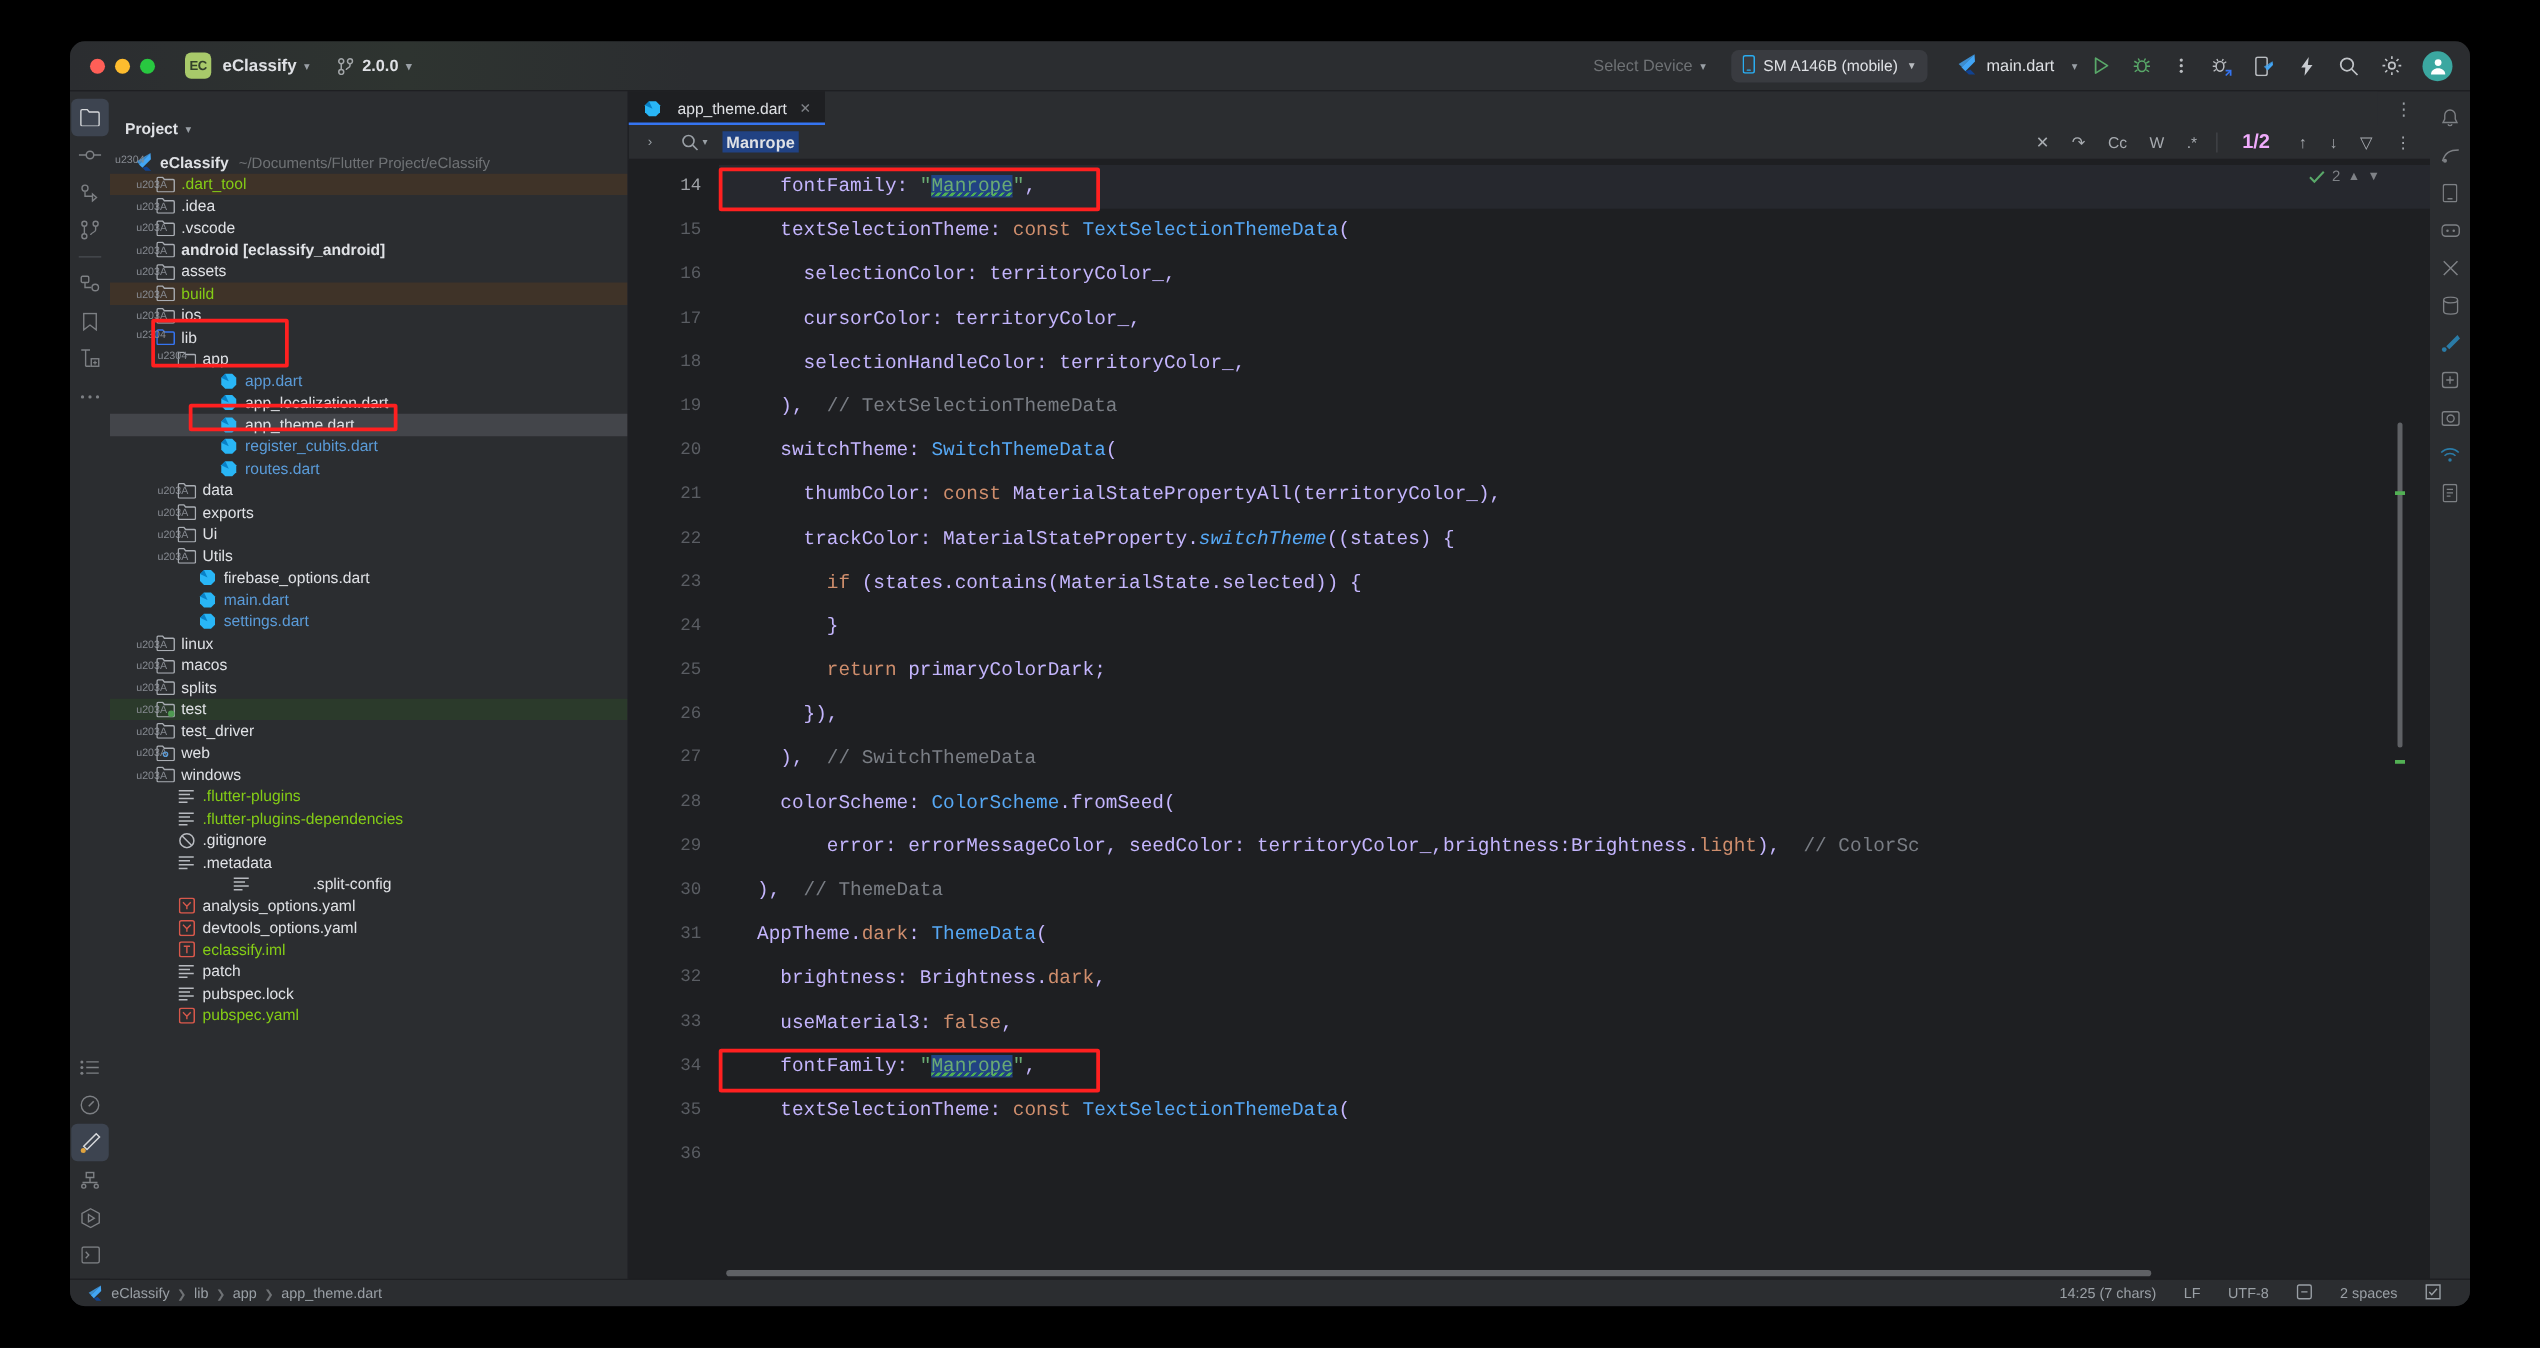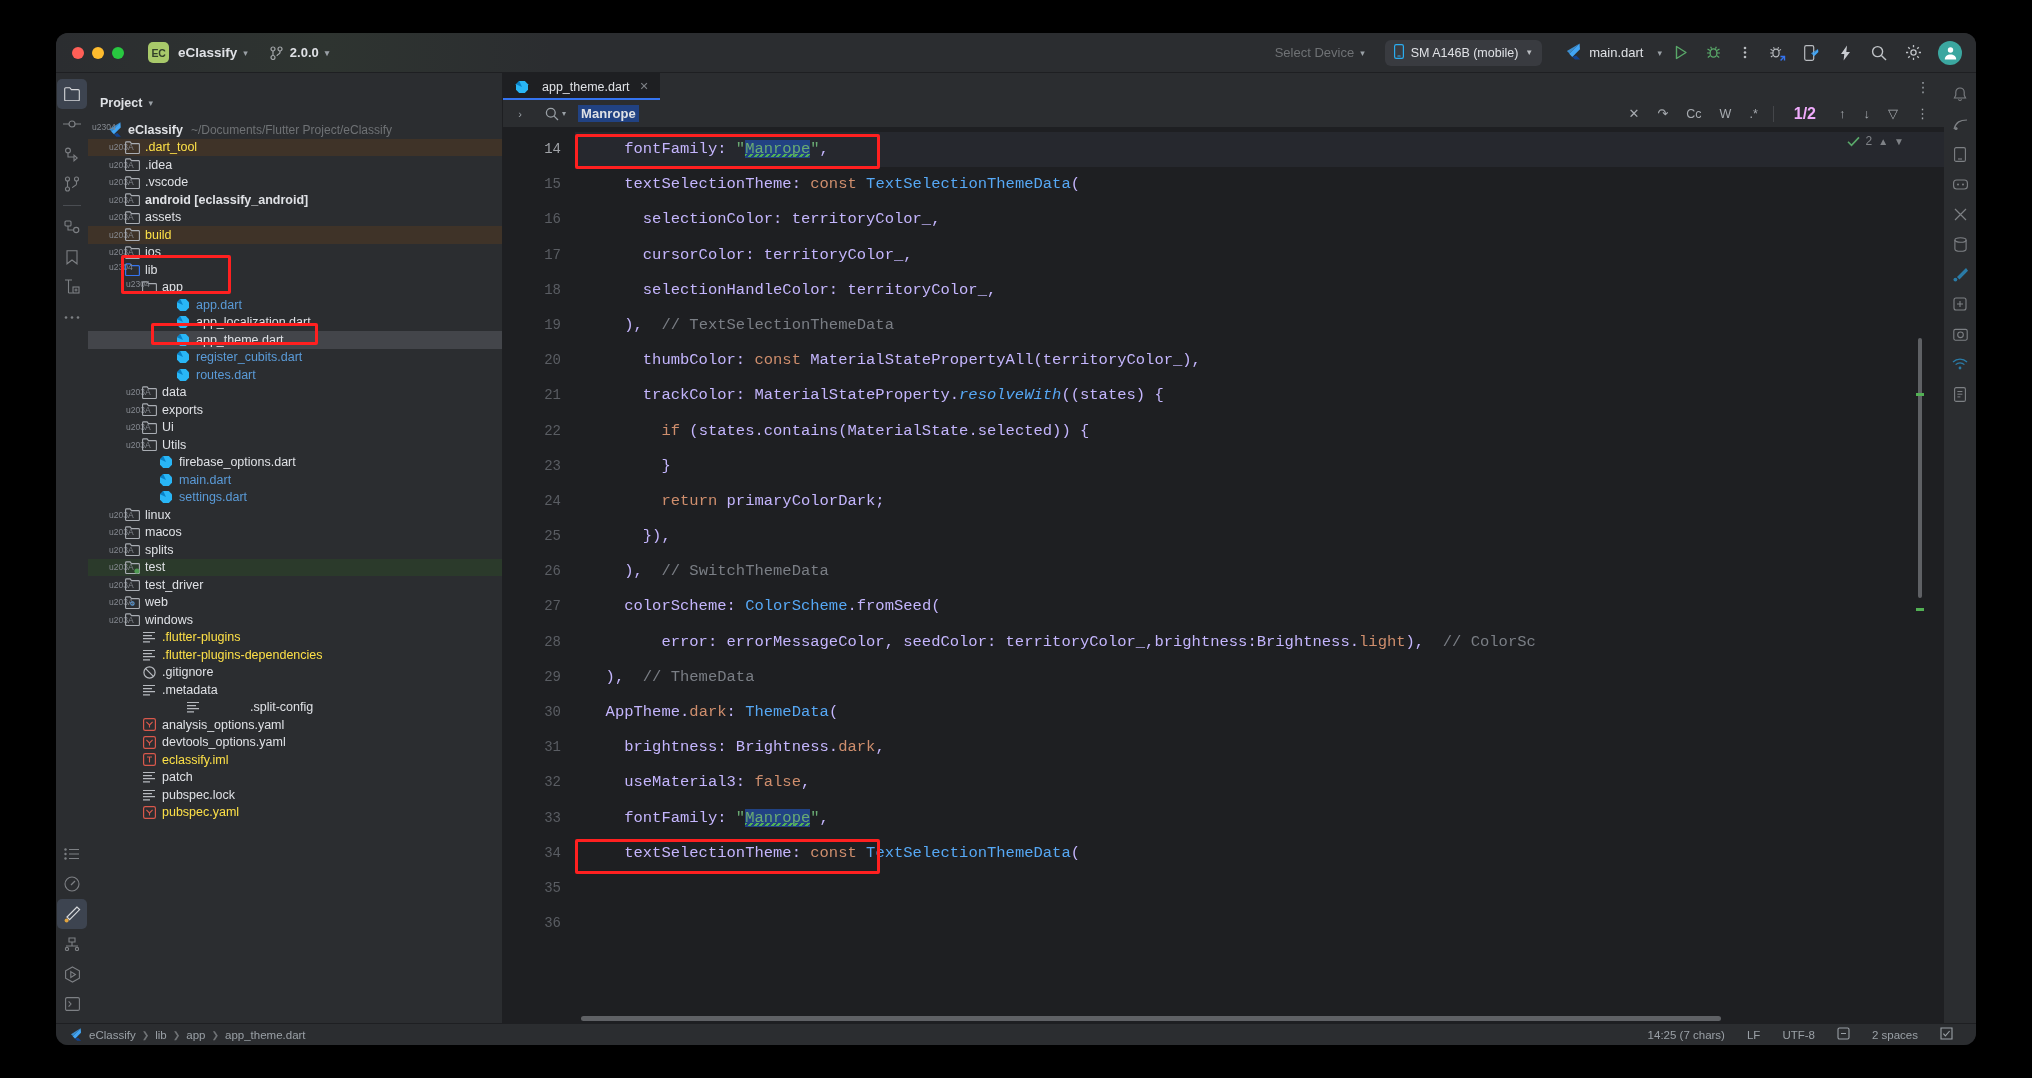--- a/index.html
+++ b/index.html
@@ -62,21 +62,21 @@
     padding-left:4px; position:relative;}
   .row.sel{ background:#43454a; }
   .row.exc{ background:#3f3328; }
   .row.grn{ background:#2b3a2b; }
   .arrow{ width:15px; text-align:center; color:#868a91; font-size:8.5px; flex:0 0 15px;}
   .arrow.open::before{content:"\u2304"; position:relative; top:-3px;}
   .arrow.closed::before{content:"\u203A";}
   .ico{ width:16px;height:16px; flex:0 0 16px; margin-right:5px; display:flex;
     align-items:center;justify-content:center;}
   .lbl{ font-size:12.5px; }
-  .lbl.orange{ color:#fde047; }
+  .lbl.orange{ color:#84cc16; }
   .lbl.blue{ color:#5a9bd8; }
   .lbl.white{ color:#dfe1e5; }
   .lbl.bold{ font-weight:700; }
   .path{ color:#6f7275; font-size:12px; margin-left:8px;}
 
   
   .annot{ position:absolute; border:3px solid #ff2020; border-radius:2px; pointer-events:none; z-index:30;}
 
   
   .editor{ flex:1; display:flex; flex-direction:column; background:#1e1f22; min-width:0;}
@@ -811,22 +811,23 @@
               <div class="gut-ln">35</div>
               <div class="gut-ln">36</div>
             </div>
         <div class="codecol" id="codecol">
               <div class="cl cur"><span class="f">    fontFamily: </span><span class="s">"</span><span class="s hl">Manrope<span class="sq"></span></span><span class="s">"</span><span class="f">,</span></div>
               <div class="cl"><span class="f">    textSelectionTheme: </span><span class="k">const</span><span class="f"> </span><span class="t">TextSelectionThemeData</span><span class="f">(</span></div>
               <div class="cl"><span class="f">      selectionColor: territoryColor_,</span></div>
               <div class="cl"><span class="f">      cursorColor: territoryColor_,</span></div>
               <div class="cl"><span class="f">      selectionHandleColor: territoryColor_,</span></div>
               <div class="cl"><span class="f">    ),  </span><span class="c">// TextSelectionThemeData</span></div>
+              <div class="cl"><span class="f">    switchTheme: </span><span class="t">SwitchThemeData</span><span class="f">(</span></div>
               <div class="cl"><span class="f">      thumbColor: </span><span class="k">const</span><span class="f"> MaterialStatePropertyAll(territoryColor_),</span></div>
-              <div class="cl"><span class="f">      trackColor: MaterialStateProperty.</span><span class="it">resolveWith</span><span class="f">((states) {</span></div>
+              <div class="cl"><span class="f">      trackColor: MaterialStateProperty.</span><span class="it">switchTheme</span><span class="f">((states) {</span></div>
               <div class="cl"><span class="f">        </span><span class="k">if</span><span class="f"> (states.contains(MaterialState.selected)) {</span></div>
               <div class="cl"><span class="f">        }</span></div>
               <div class="cl"><span class="f">        </span><span class="k">return</span><span class="f"> primaryColorDark;</span></div>
               <div class="cl"><span class="f">      }),</span></div>
               <div class="cl"><span class="f">    ),  </span><span class="c">// SwitchThemeData</span></div>
               <div class="cl"><span class="f">    colorScheme: </span><span class="t">ColorScheme</span><span class="f">.fromSeed(</span></div>
               <div class="cl"><span class="f">        error: errorMessageColor, seedColor: territoryColor_,brightness:Brightness.</span><span class="k">light</span><span class="f">),  </span><span class="c">// ColorSc</span></div>
               <div class="cl"><span class="f">  ),  </span><span class="c">// ThemeData</span></div>
               <div class="cl"><span class="f">  AppTheme.</span><span class="k">dark</span><span class="f">: </span><span class="t">ThemeData</span><span class="f">(</span></div>
               <div class="cl"><span class="f">    brightness: Brightness.</span><span class="k">dark</span><span class="f">,</span></div>

